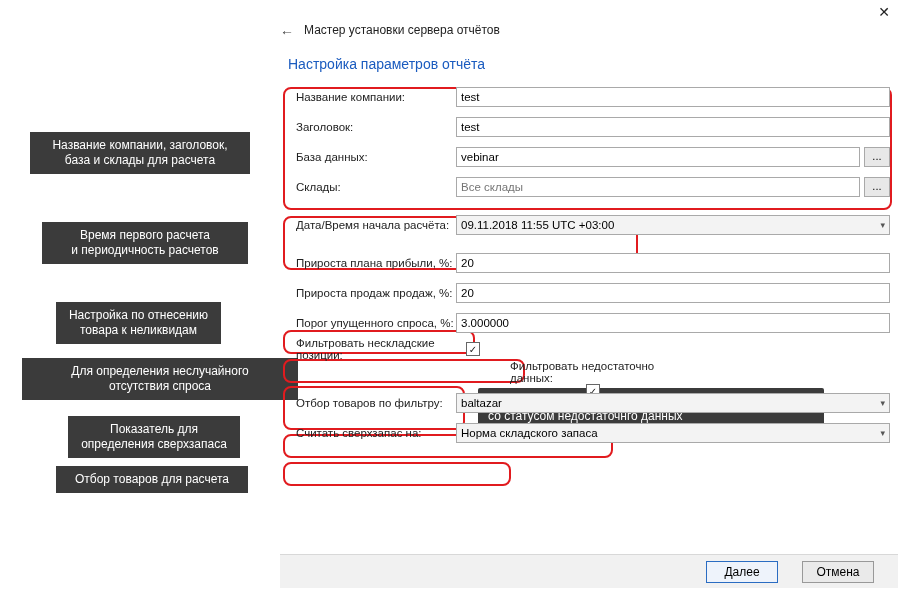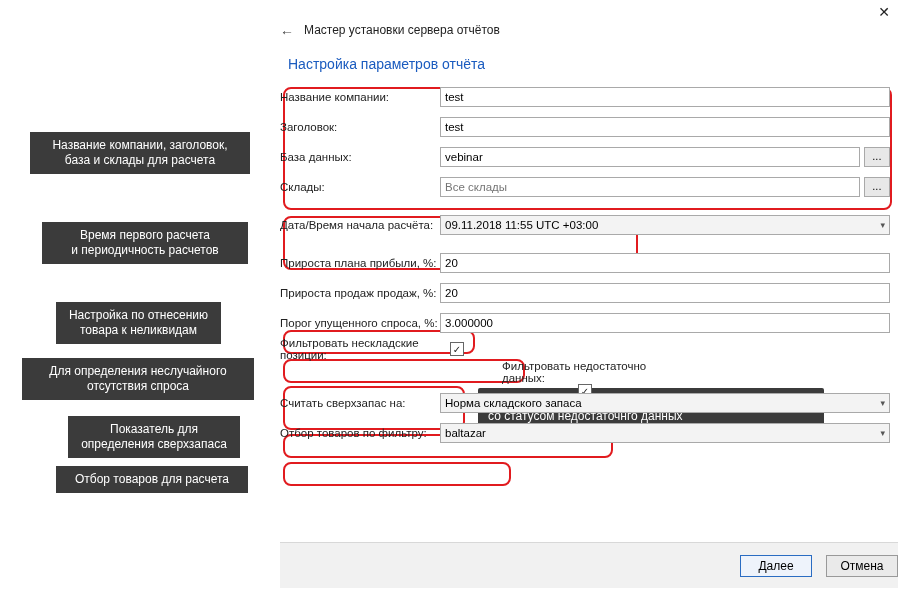--- a/index.html
+++ b/index.html
@@ -54,21 +54,21 @@
     font-size: 14px;
     cursor: pointer;
     color: #444;
   }
   .section-title {
     color: #1a5bbf;
     font-size: 14px;
     margin: 0 0 10px 8px;
   }
   .form {
-    margin-left: 0;
+    margin-left: 16px;
   }
   .row {
     display: flex;
     align-items: center;
     height: 30px;
   }
   .row .label {
     width: 160px;
     color: #222;
     font-size: 11.5px;
@@ -122,28 +122,28 @@
     font-size: 10px;
     color: #222;
     background: #fff;
     cursor: pointer;
   }
   .footer {
     position: absolute;
     left: 280px;
     right: 2px;
     bottom: 2px;
-    height: 46px;
+    height: 34px;
     background: #f1f1f1;
     border-top: 1px solid #d8d8d8;
     display: flex;
     justify-content: flex-end;
     align-items: center;
-    gap: 14px;
-    padding-right: 0;
+    gap: 24px;
+    padding-right: 24px;
   }
   .btn {
     min-width: 72px;
     height: 22px;
     border: 1px solid #999;
     background: #eaeaea;
     font-size: 12px;
     cursor: pointer;
     display: inline-flex;
     align-items: center;
@@ -161,21 +161,21 @@
   }
 </style>
 </head>
 <body>
 
 <div class="close-x">✕</div>
 
 <div class="annot" style="left:30px; top:132px; width:220px;">Название компании, заголовок,<br>база и склады для расчета</div>
 <div class="annot" style="left:42px; top:222px; width:206px;">Время первого расчета<br>и периодичность расчетов</div>
 <div class="annot" style="left:56px; top:302px; width:165px;">Настройка по отнесению<br>товара к неликвидам</div>
-<div class="annot" style="left:22px; top:358px; width:232px;">Для определения неслучайного<br>отсутствия спроса</div>
+<div class="annot" style="left:22px; top:358px; width:276px;">Для определения неслучайного<br>отсутствия спроса</div>
 <div class="annot" style="left:68px; top:416px; width:172px;">Показатель для<br>определения сверхзапаса</div>
 <div class="annot" style="left:56px; top:466px; width:192px;">Отбор товаров для расчета</div>
 
 <div class="annot-right" style="left:478px; top:388px; width:346px;">Фильтрация нескладских позиций и позиций<br>со статусом недостаточнго данных</div>
 
 <div class="group-box" style="left:283px; top:87px; width:609px; height:123px;"></div>
 <div class="group-box" style="left:283px; top:216px; width:355px; height:54px;"></div>
 <div class="group-box" style="left:283px; top:330px; width:192px; height:24px;"></div>
 <div class="group-box" style="left:283px; top:359px; width:242px; height:24px;"></div>
 <div class="group-box" style="left:283px; top:386px; width:182px; height:44px;"></div>
@@ -257,32 +257,32 @@
     <div class="row" style="height:22px;flex-direction:column;">
       <div class="label" style="width:170px;">Фильтровать недостаточно данных:</div>
       <div class="control">
           <div class="chk">✓</div>
         </div>
     </div>
 
     <div style="height:6px;"></div>
 
     <div class="row">
+      <div class="label">Отбор товаров по фильтру:</div>
+      <div class="control">
+          <div class="select">
+            <span>baltazar</span>
+          </div>
+        </div>
+    </div>
+    <div class="row">
       <div class="label">Считать сверхзапас на:</div>
       <div class="control">
           <div class="select">
             <span>Норма складского запаса</span>
-          </div>
-        </div>
-    </div>
-    <div class="row">
-      <div class="label">Отбор товаров по фильтру:</div>
-      <div class="control">
-          <div class="select">
-            <span>baltazar</span>
           </div>
         </div>
     </div>
   </div>
 </div>
 
 <div class="footer">
   <div class="btn primary">Далее</div>
   <div class="btn">Отмена</div>
 </div>

